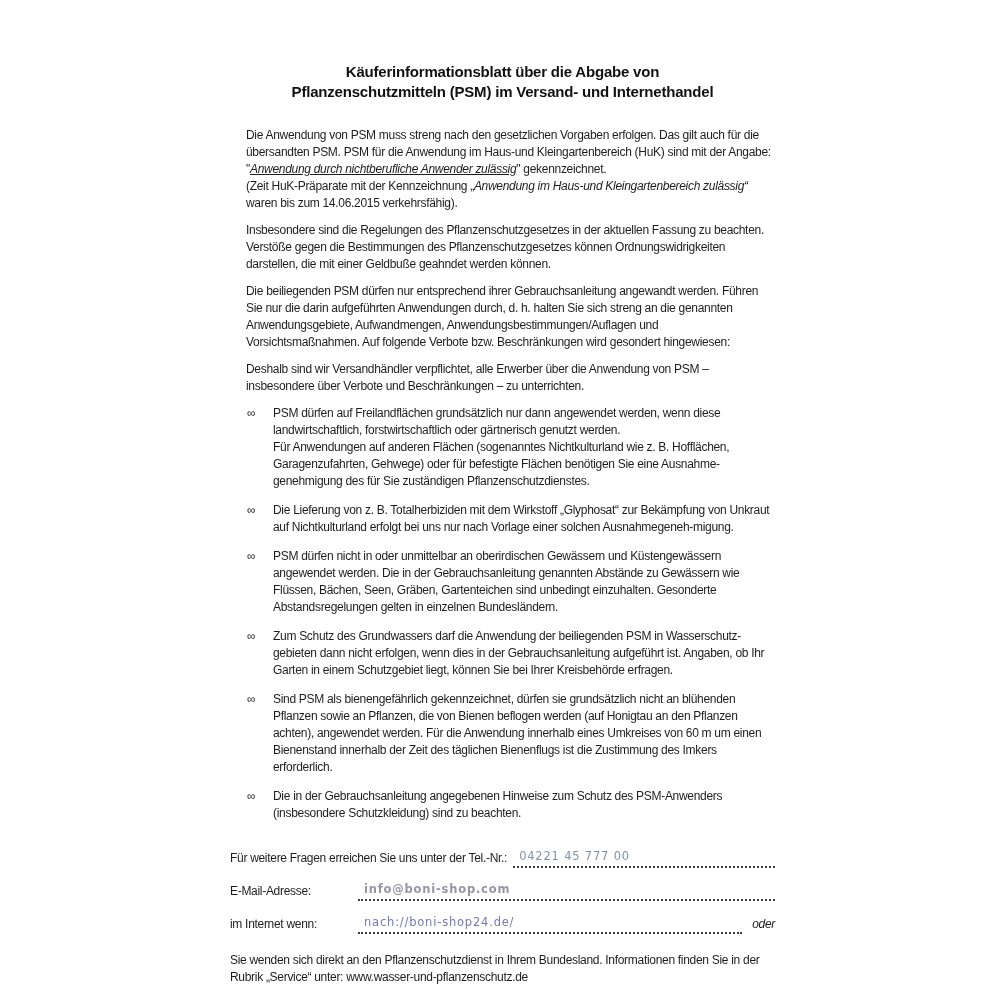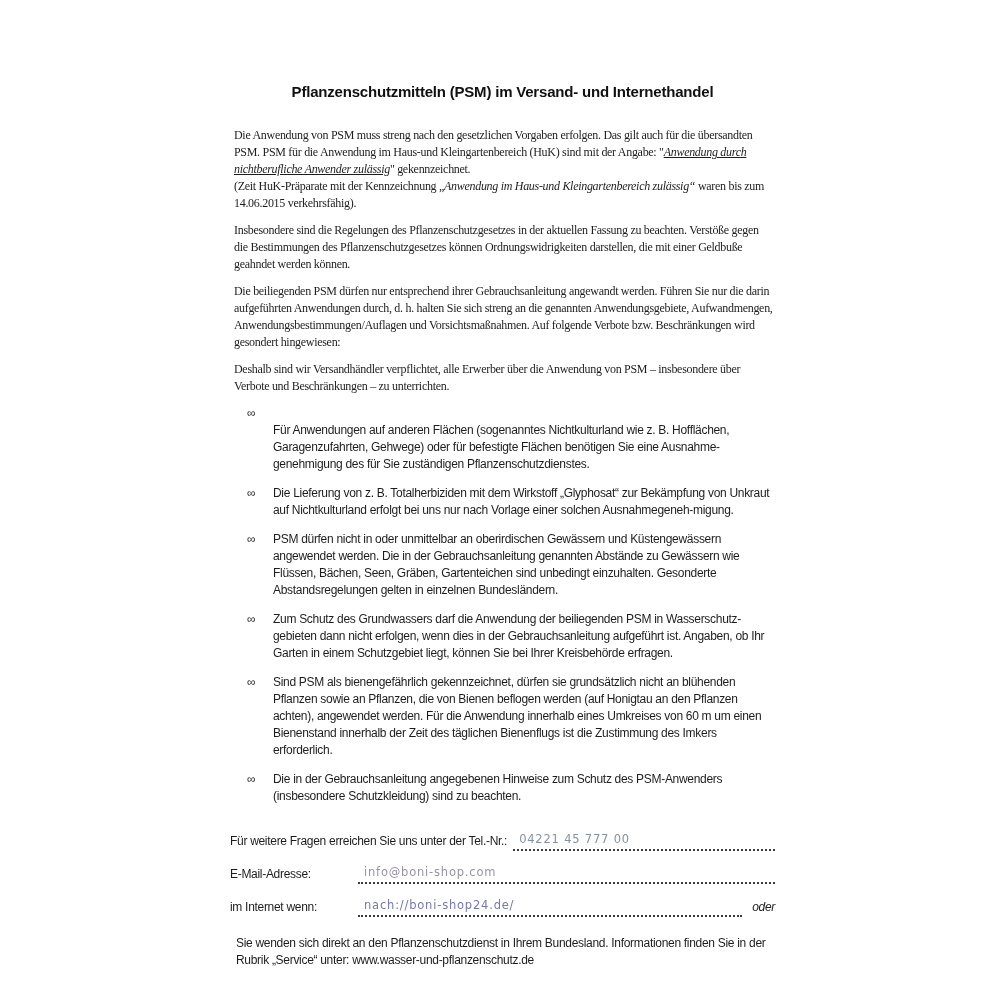--- a/index.html
+++ b/index.html
@@ -8,65 +8,65 @@
     font-family:"Liberation Sans", sans-serif; overflow:hidden;
   }
   .content {
     position:absolute; left:230px; top:62px; width:545px;
     color:#1d1d1d; font-size:12px; line-height:17px; letter-spacing:-0.3px;
   }
   h1.title {
     font-size:15px; line-height:20px; font-weight:bold; text-align:center;
     color:#111; margin:0 0 25px 0; letter-spacing:-0.2px;
   }
-  p.para { margin:0 0 10px 4px;font-family:Liberation Serif, serif; }
+  p.para { margin:0 0 10px 16px; }
   p.para:last-of-type { margin-bottom:8px; }
   .iu { font-style:italic; text-decoration:underline; }
   .it { font-style:italic; }
   ul.blist { list-style:none; margin:2px 0 0 0; padding:0 0 0 17px; }
   ul.blist li { position:relative; padding-left:26px; margin-bottom:12px; }
   ul.blist .bullet { position:absolute; left:0; top:0; font-size:12px; color:#2a2a2a; }
   .contact { margin-top:20px; }
   .crow { display:flex; align-items:flex-end; margin-bottom:7px; }
   .crow .lbl { white-space:nowrap; padding-right:6px; padding-bottom:1px; }
   .crow.fixed .lbl { width:128px; padding-right:0; }
   .fill-line { flex:1; position:relative; height:24px; border-bottom:2px dotted #3c3c3c; }
   .fill-value {
     position:absolute; left:6px; bottom:1px; white-space:nowrap;
     font-family:"DejaVu Sans", sans-serif; font-size:11.5px; letter-spacing:0.8px;
   }
   .suffix { padding-left:10px; padding-bottom:1px; white-space:nowrap;font-style:italic; }
-  .footer { margin-top:18px;margin-left:6px; }
+  .footer { margin-top:18px; }
 </style>
 </head>
 <body>
 
 <div class="page">
   <div class="content">
 
     <h1 class="title">
-      <br>
+      <span>Käuferinformationsblatt über die Abgabe von</span><br>
       <span>Pflanzenschutzmitteln (PSM) im Versand- und Internethandel</span>
     </h1>
 
     <p class="para">
       <span>Die Anwendung von PSM muss streng nach den gesetzlichen Vorgaben erfolgen. Das gilt auch für die übersandten PSM. PSM für die Anwendung im Haus-und Kleingartenbereich (HuK) sind mit der Angabe: "</span><span class="iu">Anwendung durch nichtberufliche Anwender zulässig</span><span>" gekennzeichnet.</span><br>
       <span>(Zeit HuK-Präparate mit der Kennzeichnung „</span><span class="it">Anwendung im Haus-und Kleingartenbereich zulässig“</span><span> waren bis zum 14.06.2015 verkehrsfähig).</span>
     </p>
 
     <p class="para">Insbesondere sind die Regelungen des Pflanzenschutzgesetzes in der aktuellen Fassung zu beachten. Verstöße gegen die Bestimmungen des Pflanzenschutzgesetzes können Ordnungswidrigkeiten darstellen, die mit einer Geldbuße geahndet werden können.</p>
 
     <p class="para">Die beiliegenden PSM dürfen nur entsprechend ihrer Gebrauchsanleitung angewandt werden. Führen Sie nur die darin aufgeführten Anwendungen durch, d. h. halten Sie sich streng an die genannten Anwendungsgebiete, Aufwandmengen, Anwendungsbestimmungen/Auflagen und Vorsichtsmaßnahmen. Auf folgende Verbote bzw. Beschränkungen wird gesondert hingewiesen:</p>
 
     <p class="para">Deshalb sind wir Versandhändler verpflichtet, alle Erwerber über die Anwendung von PSM – insbesondere über Verbote und Beschränkungen – zu unterrichten.</p>
 
     <ul class="blist">
       <li>
         <span class="bullet">∞</span>
-        <br>
+        <span>PSM dürfen auf Freilandflächen grundsätzlich nur dann angewendet werden, wenn diese landwirtschaftlich, forstwirtschaftlich oder gärtnerisch genutzt werden.</span><br>
         <span>Für Anwendungen auf anderen Flächen (sogenanntes Nichtkulturland wie z. B. Hofflächen, Garagenzufahrten, Gehwege) oder für befestigte Flächen benötigen Sie eine Ausnahme-genehmigung des für Sie zuständigen Pflanzenschutzdienstes.</span>
       </li>
       <li>
         <span class="bullet">∞</span>
         <span>Die Lieferung von z. B. Totalherbiziden mit dem Wirkstoff „Glyphosat“ zur Bekämpfung von Unkraut auf Nichtkulturland erfolgt bei uns nur nach Vorlage einer solchen Ausnahmegeneh-migung.</span>
       </li>
       <li>
         <span class="bullet">∞</span>
         <span>PSM dürfen nicht in oder unmittelbar an oberirdischen Gewässern und Küstengewässern angewendet werden. Die in der Gebrauchsanleitung genannten Abstände zu Gewässern wie Flüssen, Bächen, Seen, Gräben, Gartenteichen sind unbedingt einzuhalten. Gesonderte Abstandsregelungen gelten in einzelnen Bundesländern.</span>
       </li>
@@ -87,21 +87,21 @@
     <div class="contact">
       <div class="crow">
         <span class="lbl">Für weitere Fragen erreichen Sie uns unter der Tel.-Nr.:</span>
         <span class="fill-line">
           <span class="fill-value" style="color: rgb(129, 147, 166);">04221 45 777 00</span>
         </span>
       </div>
       <div class="crow fixed">
         <span class="lbl">E-Mail-Adresse:</span>
         <span class="fill-line">
-          <span class="fill-value" style="color: rgb(154, 147, 166);">info@boni-shop.com</span>
+          <span class="fill-value" style="color: rgb(154, 147, 166); font-weight: bold;">info@boni-shop.com</span>
         </span>
       </div>
       <div class="crow fixed">
         <span class="lbl">im Internet wenn:</span>
         <span class="fill-line">
           <span class="fill-value" style="color: rgb(115, 121, 180);">nach://boni-shop24.de/</span>
         </span>
         <span class="suffix">oder</span>
       </div>
     </div>

